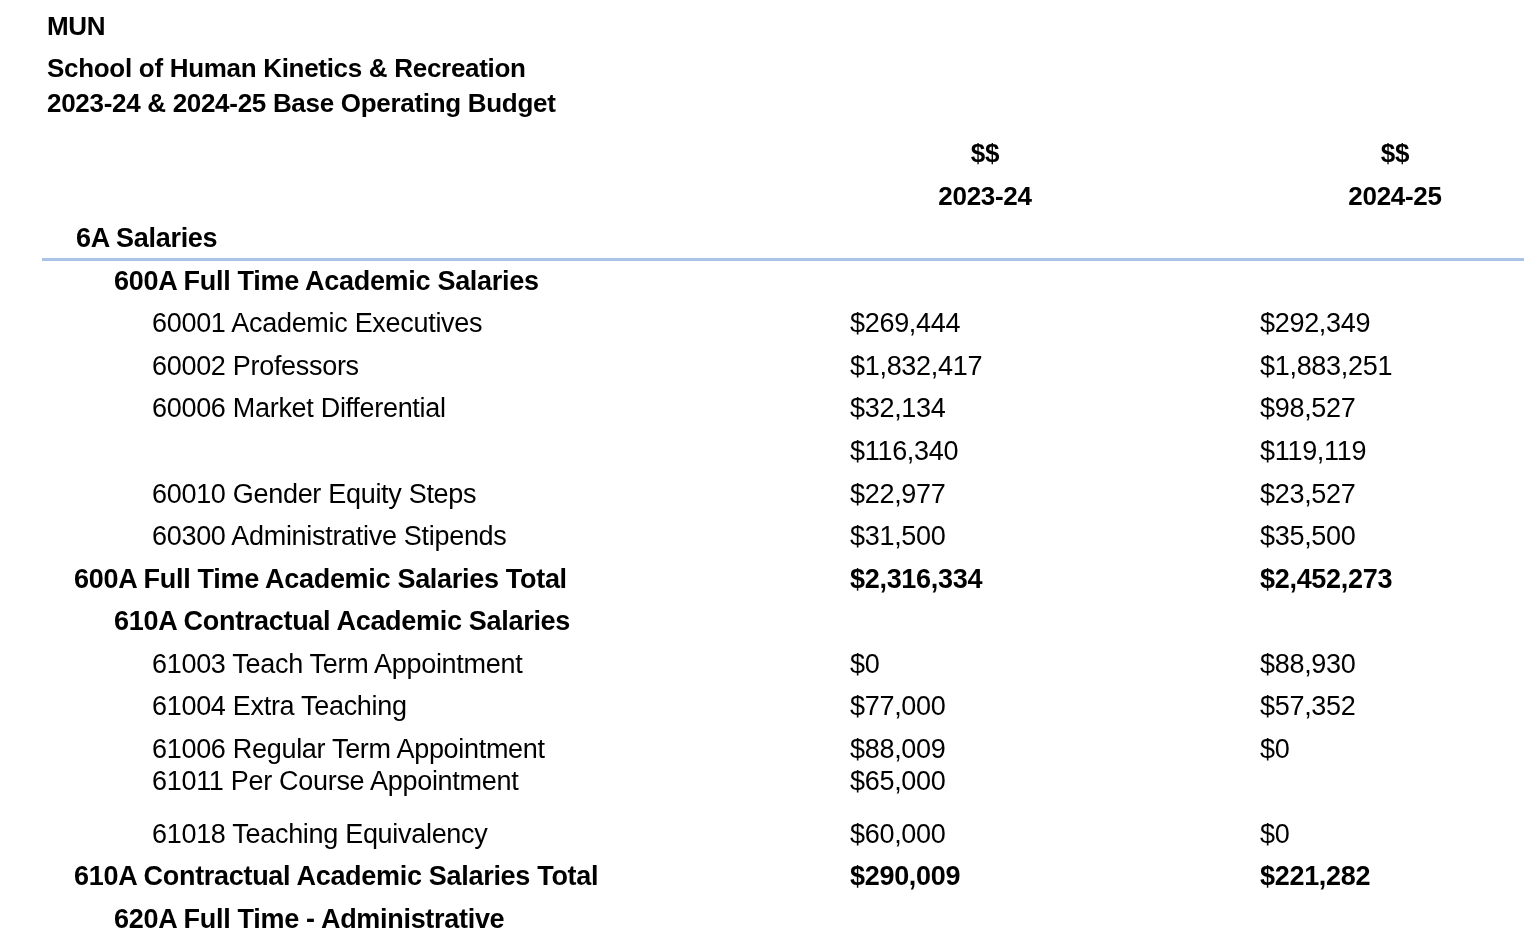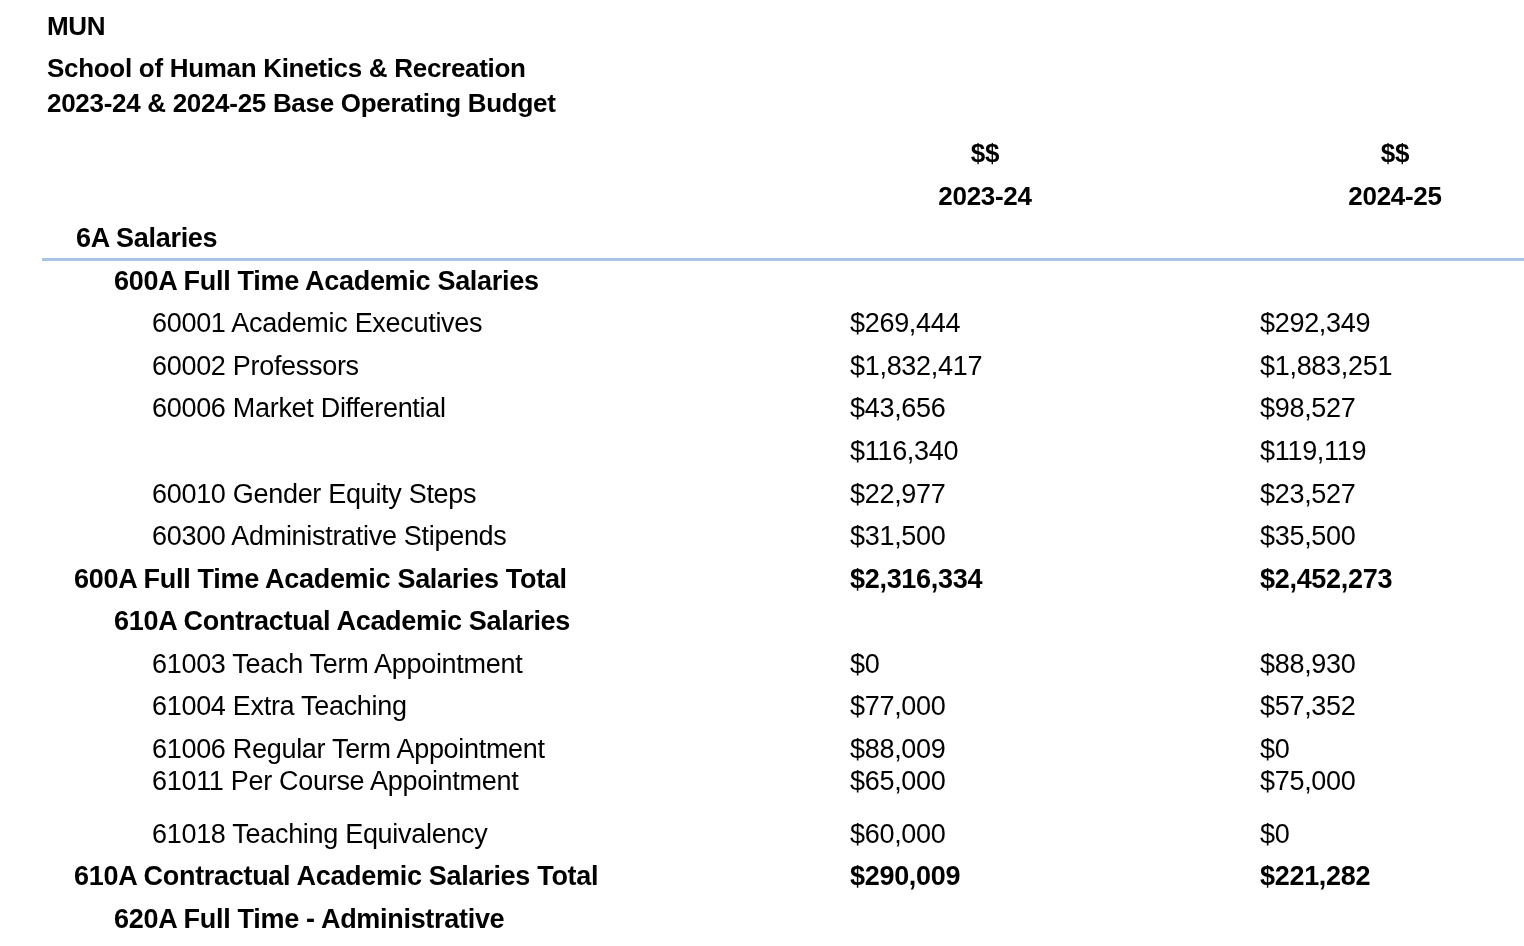--- a/index.html
+++ b/index.html
@@ -102,21 +102,21 @@
 </div>
 
 <div class="row" style="top:345px;">
   <span class="label ind2">60002 Professors</span>
   <span class="val v1">$1,832,417</span>
   <span class="val v2">$1,883,251</span>
 </div>
 
 <div class="row" style="top:387px;">
   <span class="label ind2">60006 Market Differential</span>
-  <span class="val v1">$43,656</span>
+  <span class="val v1">$32,134</span>
   <span class="val v2">$98,527</span>
 </div>
 
 <div class="row" style="top:430px;">
   <span class="val v1">$116,340</span>
   <span class="val v2">$119,119</span>
 </div>
 
 <div class="row" style="top:473px;">
   <span class="label ind2">60010 Gender Equity Steps</span>
@@ -154,21 +154,20 @@
 
 <div class="row" style="top:728px;">
   <span class="label ind2">61006 Regular Term Appointment</span>
   <span class="val v1">$88,009</span>
   <span class="val v2">$0</span>
 </div>
 
 <div class="row" style="top:760px;">
   <span class="label ind2">61011 Per Course Appointment</span>
   <span class="val v1">$65,000</span>
-  <span class="val v2">$75,000</span>
 </div>
 
 <div class="row" style="top:813px;">
   <span class="label ind2">61018 Teaching Equivalency</span>
   <span class="val v1">$60,000</span>
   <span class="val v2">$0</span>
 </div>
 
 <div class="row" style="top:855px;">
   <span class="label bold indt">610A Contractual Academic Salaries Total</span>

